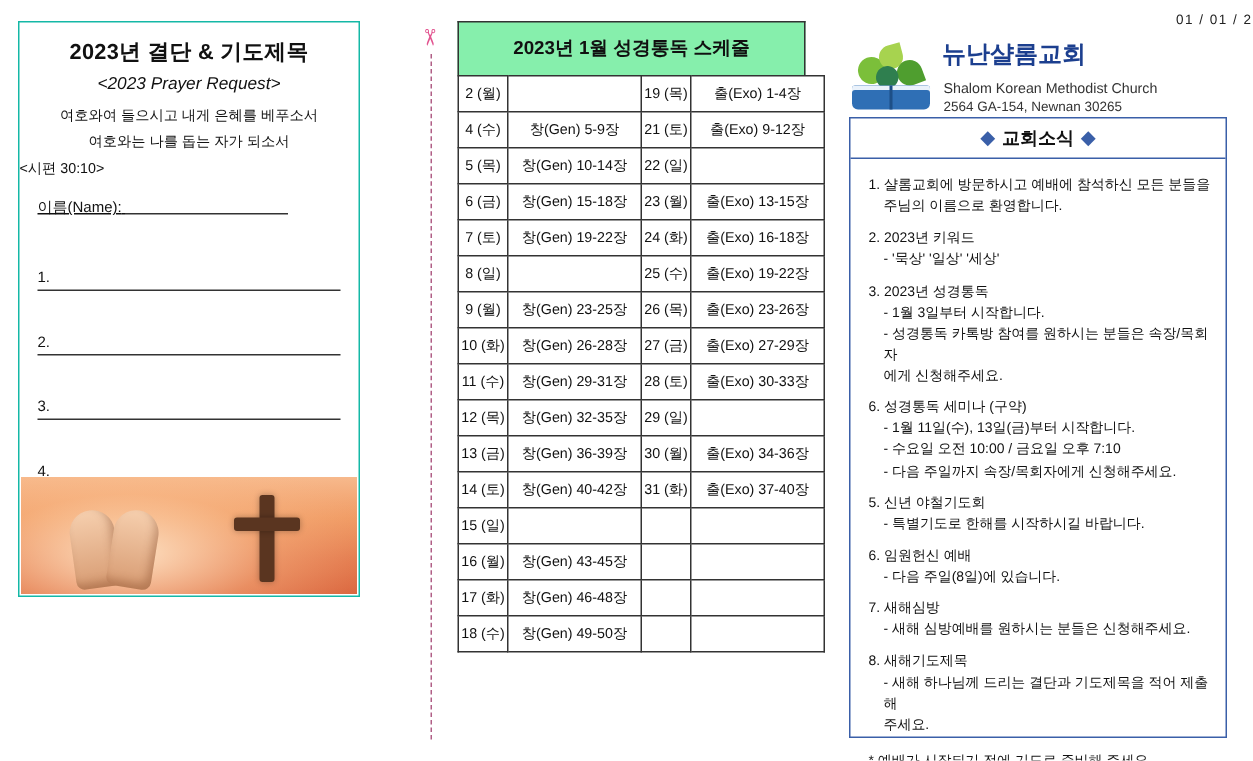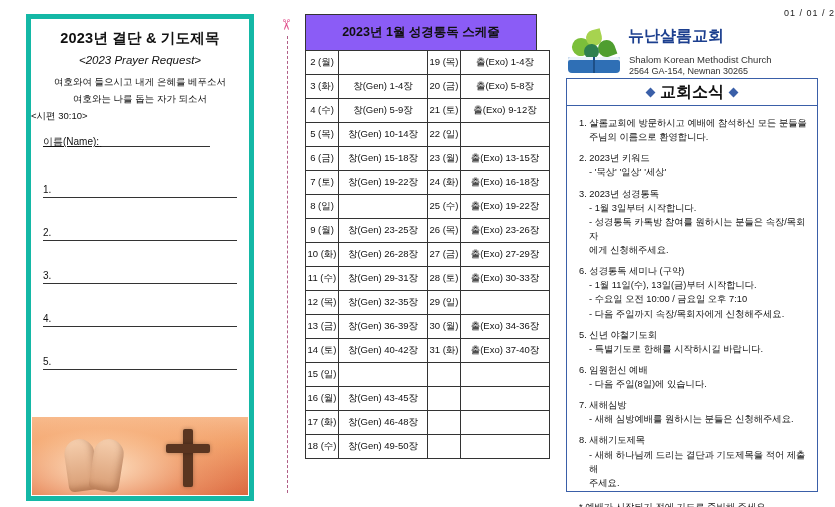--- a/index.html
+++ b/index.html
@@ -8,22 +8,22 @@
     background:#ffffff;
     font-family:"Liberation Sans","DejaVu Sans",sans-serif;
     color:#111;
     position:relative;
     overflow:hidden;
   }
   .page{position:relative;width:835px;height:507px;padding-left:36px;}
 
   
   .left-panel{
-    position:absolute;left:26px;top:14px;width:228px;height:487px;
-    border:5px solid #14b8a6;box-sizing:border-box;background:#fff;
+    position:absolute;left:12px;top:14px;width:228px;height:384px;
+    border:1px solid #14b8a6;box-sizing:border-box;background:#fff;
   }
   .lp-title{
     text-align:center;font-weight:bold;font-size:14.5px;margin-top:10px;letter-spacing:.2px;
   }
   .lp-sub{
     text-align:center;font-size:11.5px;margin-top:6px;font-style:italic;
   }
   .lp-verse{
     text-align:center;font-size:9.5px;line-height:1.55;margin-top:9px;
   }
@@ -77,21 +77,21 @@
     position:absolute;left:280px;top:16px;font-size:15px;color:#e2538f;
     transform:rotate(90deg);
   }
 
   
   .center{
     position:absolute;left:305px;top:14px;width:232px;
   }
   .ct-title{
     border:1px solid #333;border-bottom:none;text-align:center;
-    font-weight:bold;font-size:12.5px;padding:9px 0 9px;background:#8b5cf6;
+    font-weight:bold;font-size:12.5px;padding:9px 0 9px;background:#86efac;
   }
   table.sched{
     border-collapse:collapse;width:232px;font-size:9.5px;table-layout:fixed;
   }
   table.sched td{
     border:1px solid #333;height:23px;text-align:center;vertical-align:middle;
     padding:0 1px;
   }
   td.c-day{width:30px;}
   td.c-read{width:86px;}
@@ -134,21 +134,21 @@
 
   
   .news-box{
     position:absolute;left:566px;top:78px;width:252px;height:414px;
     border:1px solid #3a5fa8;box-sizing:border-box;background:#fff;
   }
   .news-head{
     height:26px;border-bottom:1px solid #3a5fa8;display:flex;align-items:center;justify-content:center;
   }
   .news-head .ribbon{
-    display:flex;align-items:center;gap:6px;font-weight:bold;font-size:16px;color:#111;
+    display:flex;align-items:center;gap:6px;font-weight:bold;font-size:12px;color:#111;
   }
   .dia{width:7px;height:7px;background:#3a5fa8;transform:rotate(45deg);}
   .news-body{padding:10px 10px 8px 12px;font-size:9.3px;line-height:1.52;}
   .n-item{margin-bottom:7px;}
   .n-t{font-weight:normal;}
   .n-s{display:block;margin-left:10px;}
   .n-foot{margin-top:10px;}
   .n-foot div{margin-bottom:4px;}
 </style>
 </head>
@@ -202,26 +202,20 @@
     <div class="ct-title">2023년 1월 성경통독 스케줄</div>
     <table class="sched">
       <tbody id="sched-body">
           <tr>
             <td class="c-day">2 (월)</td>
             <td class="c-read"></td>
             <td class="c-day">19 (목)</td>
             <td class="c-read">출(Exo) 1-4장</td>
           </tr>
           <tr>
-            <td class="c-day">3 (화)</td>
-            <td class="c-read">창(Gen) 1-4장</td>
-            <td class="c-day">20 (금)</td>
-            <td class="c-read">출(Exo) 5-8장</td>
-          </tr>
-          <tr>
             <td class="c-day">4 (수)</td>
             <td class="c-read">창(Gen) 5-9장</td>
             <td class="c-day">21 (토)</td>
             <td class="c-read">출(Exo) 9-12장</td>
           </tr>
           <tr>
             <td class="c-day">5 (목)</td>
             <td class="c-read">창(Gen) 10-14장</td>
             <td class="c-day">22 (일)</td>
             <td class="c-read"></td>

